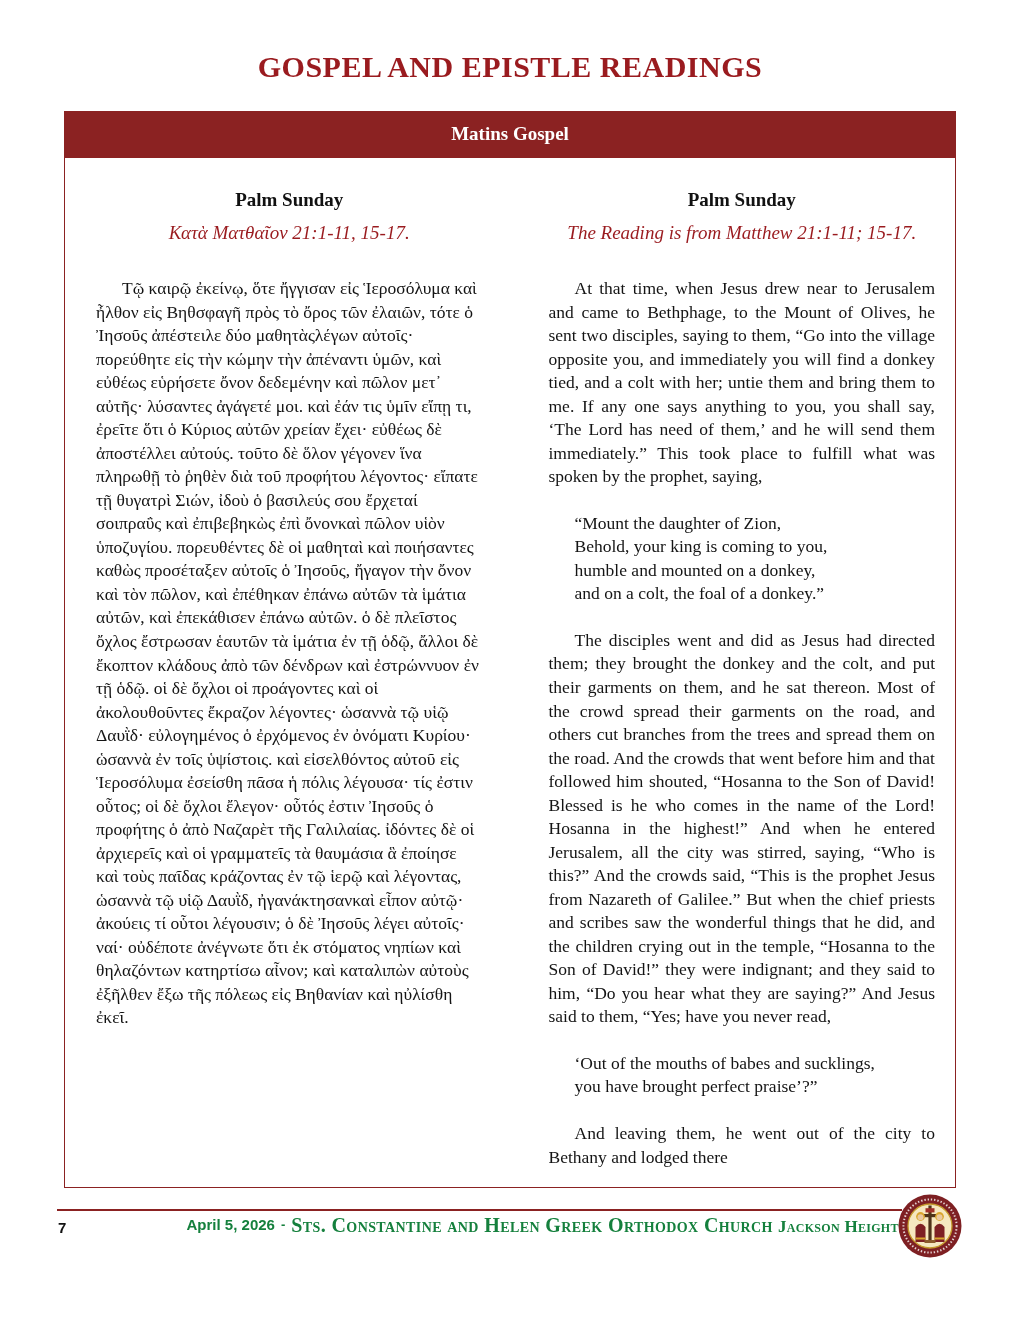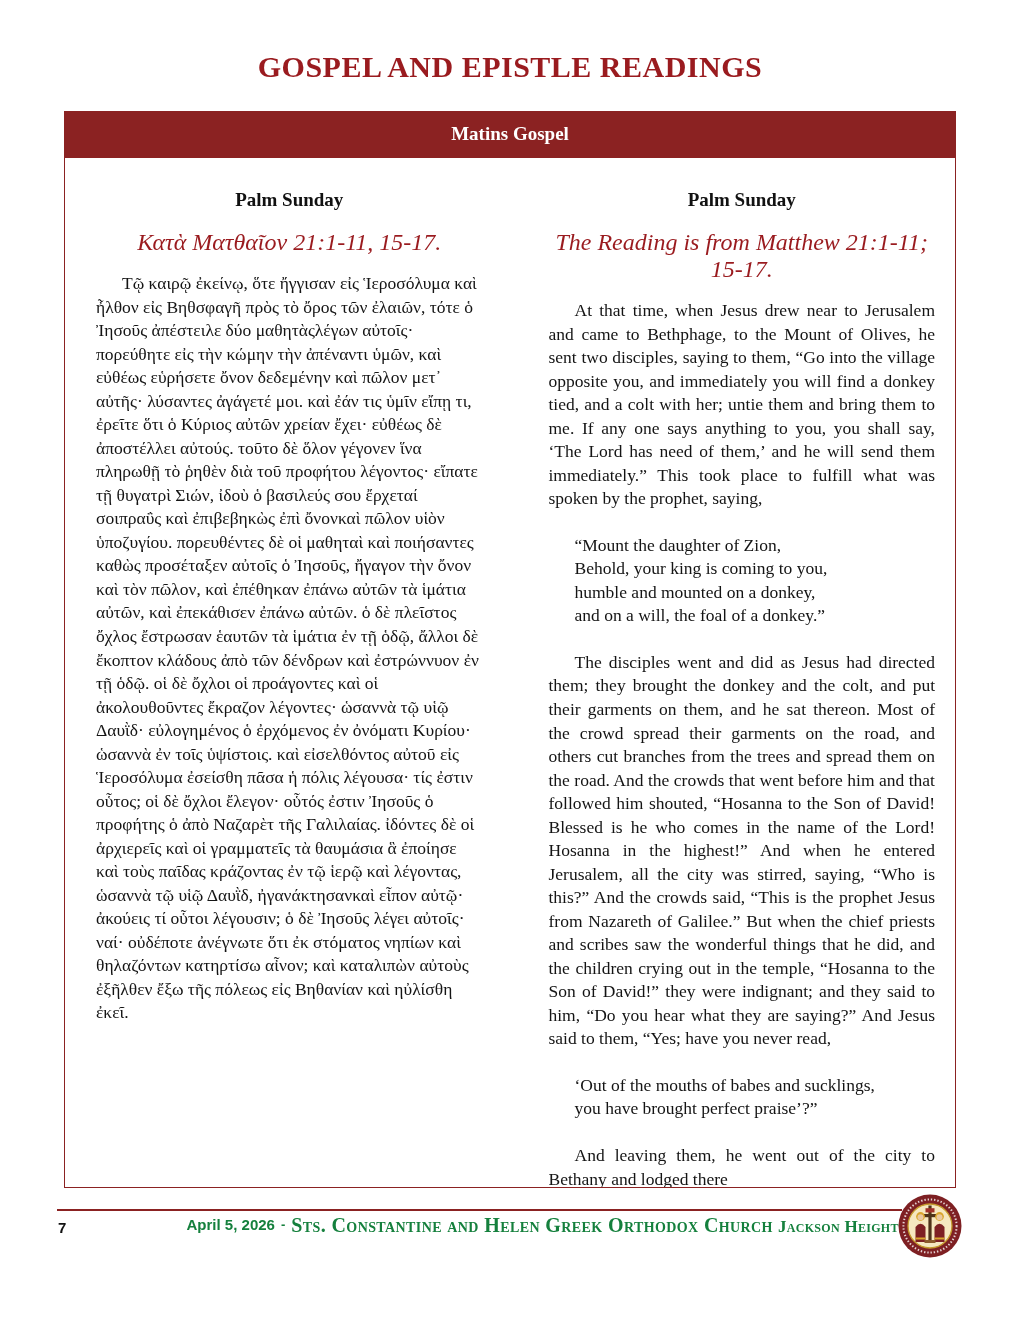--- a/index.html
+++ b/index.html
@@ -24,22 +24,22 @@
     background:var(--maroon); color:#ffffff; text-align:center;
     font-size:19px; font-weight:bold; line-height:46px;
   }
   .content-box {
     position:absolute; top:157px; left:64px; width:892px; height:1031px;
     border:1.5px solid var(--maroon); background:#ffffff; overflow:hidden;
   }
   .cols { display:flex; padding:31px 20px 0 31px; gap:66px; }
   .col { width:397px; }
   .col-head { text-align:center; font-size:19px; font-weight:bold; color:#111; }
-  .col-sub  { text-align:center; font-size:24px; font-style:italic; color:var(--title-red); margin-top:18px; }
-  .body-text { margin-top:16px; font-size:17.5px; line-height:1.345; color:var(--ink); }
+  .col-sub  { text-align:center; font-size:19px; font-style:italic; color:var(--title-red); margin-top:11px; }
+  .body-text { margin-top:33px; font-size:17.5px; line-height:1.345; color:var(--ink); }
   .para { text-indent:26px; }
   .col-english .para { text-align:justify; }
   .quote { margin:23px 0 23px 26px; }
   .quote div { line-height:1.345; }
 
   .footer-rule {
     position:absolute; top:1209px; left:57px; width:845px; height:2px;
     background:var(--maroon);
   }
   .page-num {
@@ -85,21 +85,21 @@
 
       <div class="col col-english">
         <div class="col-head">Palm Sunday</div>
         <div class="col-sub">The Reading is from Matthew 21:1-11; 15-17.</div>
         <div class="body-text">
           <p class="para">At that time, when Jesus drew near to Jerusalem and came to Bethphage, to the Mount of Olives, he sent two disciples, saying to them, “Go into the village opposite you, and immediately you will find a donkey tied, and a colt with her; untie them and bring them to me. If any one says anything to you, you shall say, ‘The Lord has need of them,’ and he will send them immediately.” This took place to fulfill what was spoken by the prophet, saying,</p>
           <div class="quote">
             <div>“Mount the daughter of Zion,</div>
             <div>Behold, your king is coming to you,</div>
             <div>humble and mounted on a donkey,</div>
-            <div>and on a will, the foal of a donkey.”</div>
+            <div>and on a colt, the foal of a donkey.”</div>
           </div>
           <p class="para">The disciples went and did as Jesus had directed them; they brought the donkey and the colt, and put their garments on them, and he sat thereon. Most of the crowd spread their garments on the road, and others cut branches from the trees and spread them on the road. And the crowds that went before him and that followed him shouted, “Hosanna to the Son of David! Blessed is he who comes in the name of the Lord! Hosanna in the highest!” And when he entered Jerusalem, all the city was stirred, saying, “Who is this?” And the crowds said, “This is the prophet Jesus from Nazareth of Galilee.” But when the chief priests and scribes saw the wonderful things that he did, and the children crying out in the temple, “Hosanna to the Son of David!” they were indignant; and they said to him, “Do you hear what they are saying?” And Jesus said to them, “Yes; have you never read,</p>
           <div class="quote">
             <div>‘Out of the mouths of babes and sucklings,</div>
             <div>you have brought perfect praise’?”</div>
           </div>
           <p class="para">And leaving them, he went out of the city to Bethany and lodged there</p>
         </div>
       </div>
 

